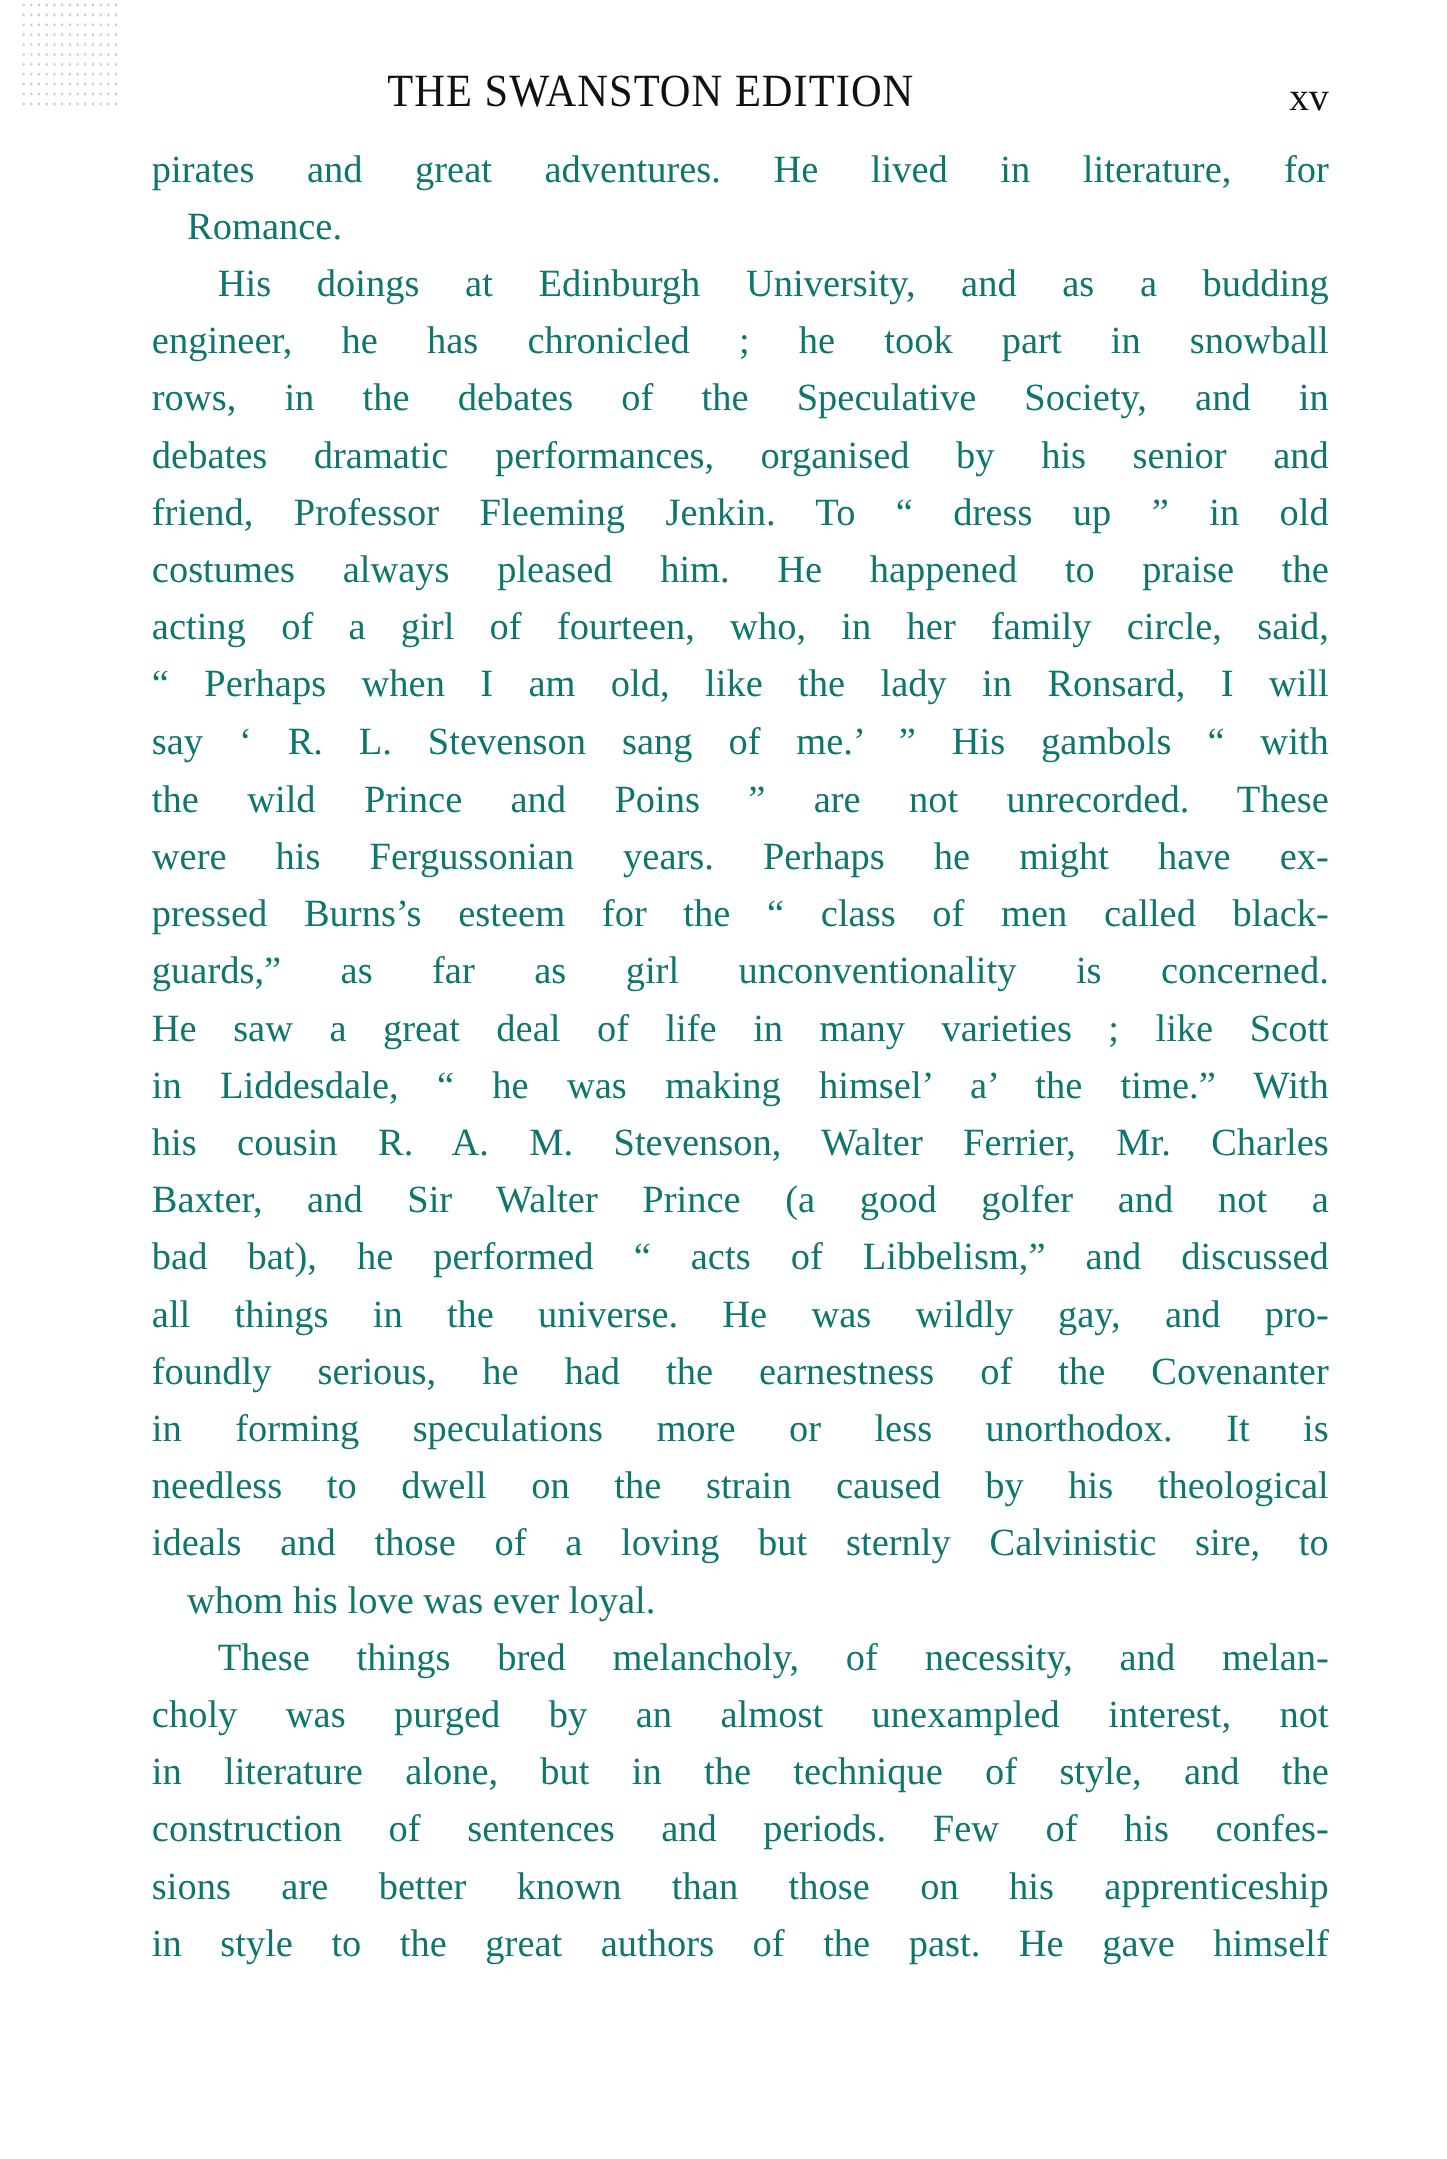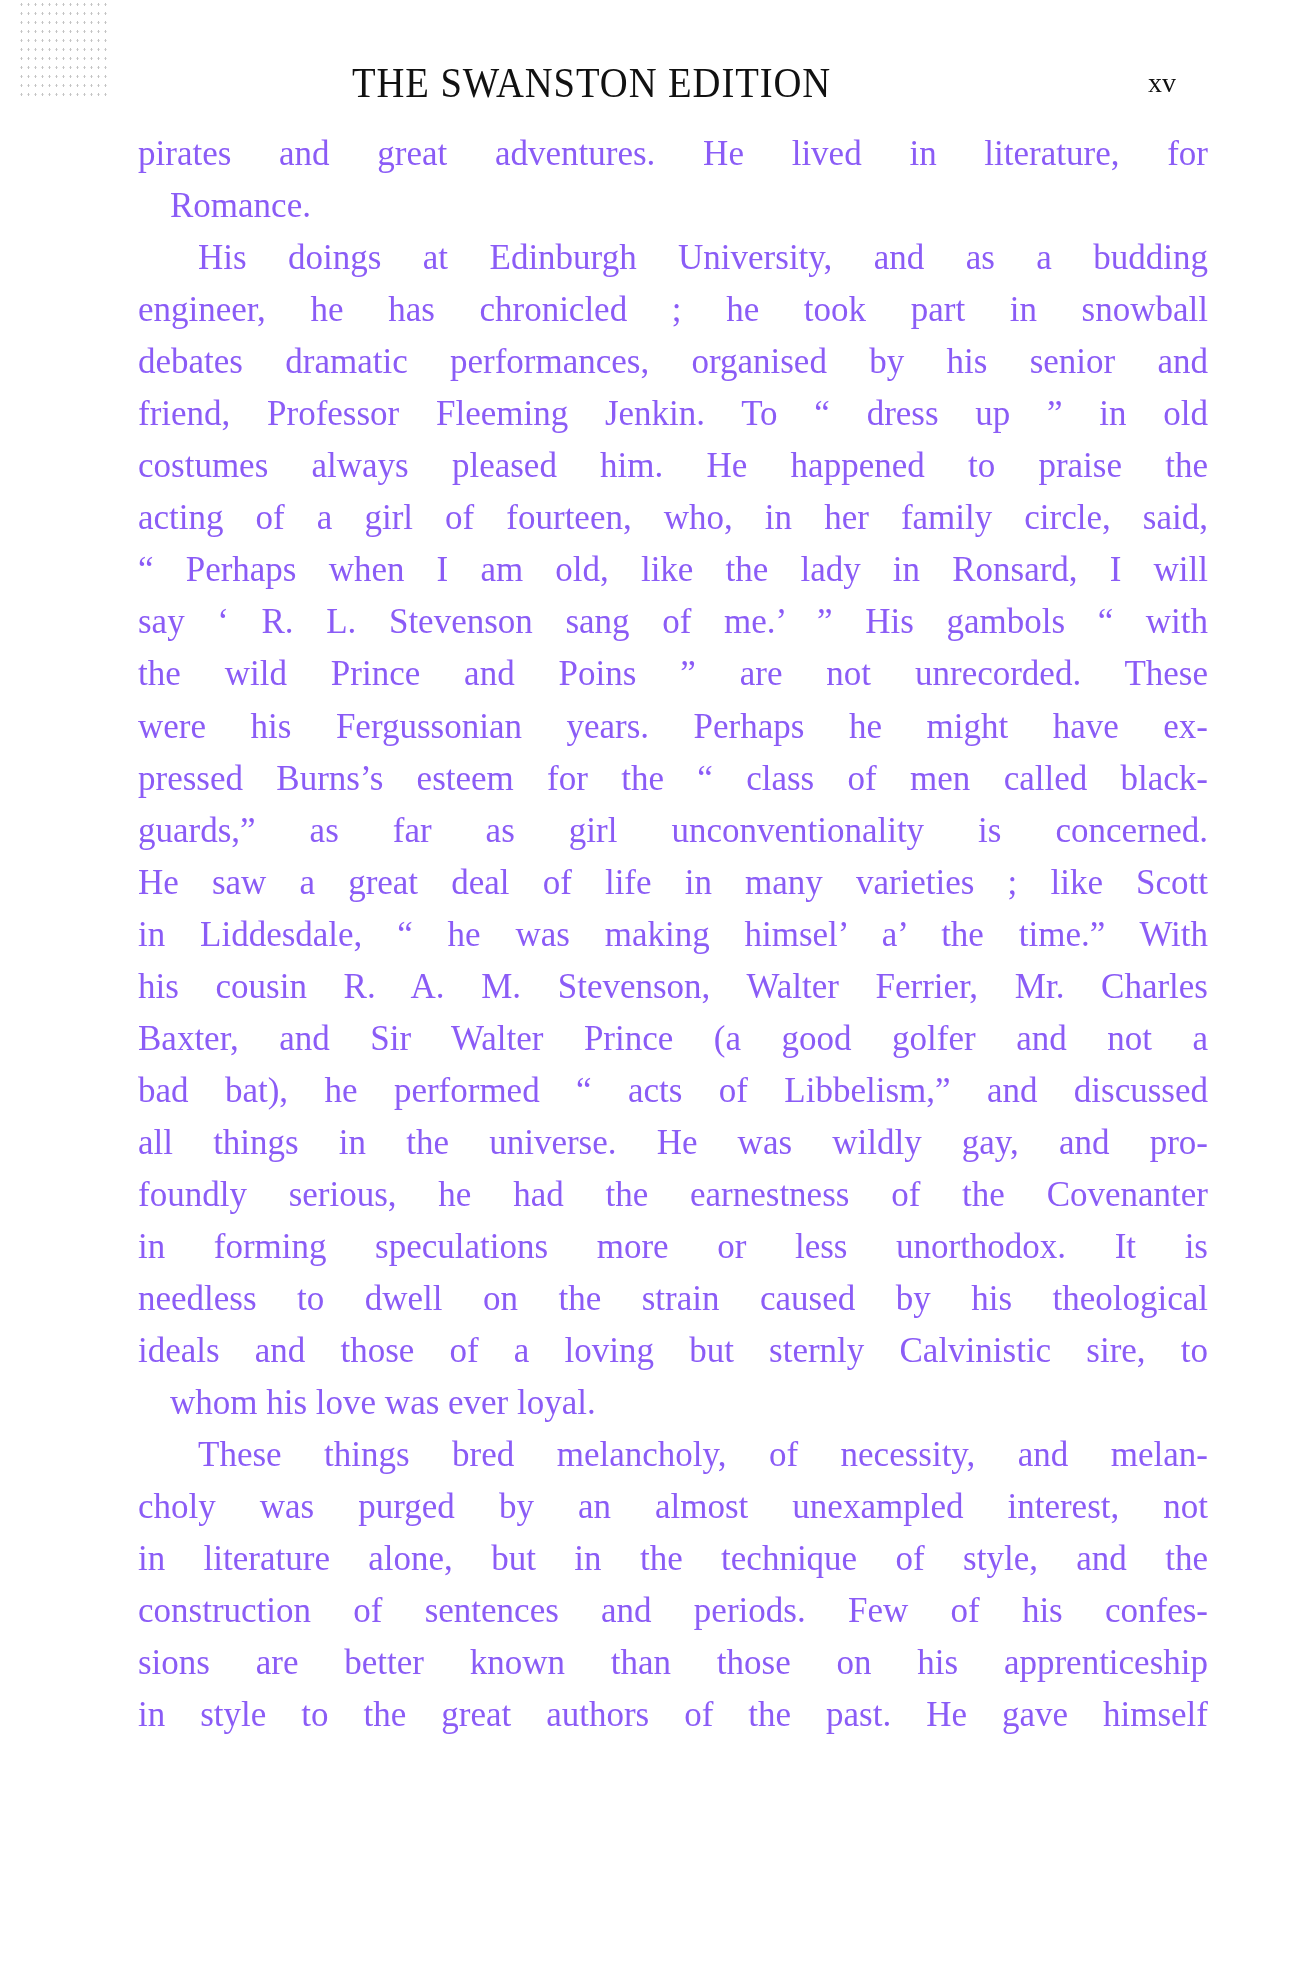--- a/index.html
+++ b/index.html
@@ -5,23 +5,23 @@
   html, body { margin: 0; padding: 0; background: #ffffff; }
   body { width: 1315px; height: 1963px; position: relative; overflow: hidden; }
   .page { position: absolute; left: 0; top: 0; width: 1218px; height: 1963px; background: #ffffff; }
   .speckle { position: absolute; left: 18px; top: 0; width: 90px; height: 100px;
     background-image: radial-gradient(#555 0.8px, transparent 1.2px);
     background-size: 7px 9px; opacity: 0.35; }
   .running-head { position: absolute; top: 55px; left: 0; width: 1315px; height: 60px;
     font-family: "Liberation Serif", "DejaVu Serif", serif; color: #111; }
   .running-head .title { position: absolute; left: 352px; top: 4px; font-size: 42px;
     letter-spacing: 1px; transform: scaleX(0.92); transform-origin: left top; white-space: nowrap; }
-  .running-head .folio { position: absolute; left: 1148px; top: 12px; font-size: 28px; white-space: nowrap; }
+  .running-head .folio { position: absolute; left: 1172px; top: 12px; font-size: 36px; white-space: nowrap; }
   .body-text { position: absolute; left: 138px; top: 128px; width: 1070px;
-    font-family: "Liberation Serif", "DejaVu Serif", serif; font-size: 35px; color: #8b5cf6; }
+    font-family: "Liberation Serif", "DejaVu Serif", serif; font-size: 35px; color: #0f766e; }
   .line { height: 52.05px; line-height: 52px; white-space: nowrap; text-align: justify;
     text-align-last: justify; transform-origin: left center; }
   .line.last { text-align-last: left; margin-left: 32px; }
   .line.indent { padding-left: 60px; }
 </style>
 </head>
 <body>
 
 <div class="page">
   <div class="speckle"></div>
@@ -29,20 +29,21 @@
   <div class="running-head">
     <span class="title">THE SWANSTON EDITION</span>
     <span class="folio">xv</span>
   </div>
 
   <div class="body-text" id="body-text">
       <div class="line">pirates and great adventures.  He lived in literature, for</div>
       <div class="line last">Romance.</div>
       <div class="line indent">His doings at Edinburgh University, and as a budding</div>
       <div class="line">engineer, he has chronicled ;  he took part in snowball</div>
+      <div class="line">rows, in the debates of the Speculative Society, and in</div>
       <div class="line">debates dramatic performances, organised by his senior and</div>
       <div class="line">friend, Professor Fleeming Jenkin.  To “ dress up ” in old</div>
       <div class="line">costumes always pleased him.  He happened to praise the</div>
       <div class="line">acting of a girl of fourteen, who, in her family circle, said,</div>
       <div class="line">“ Perhaps when I am old, like the lady in Ronsard, I will</div>
       <div class="line">say ‘ R. L. Stevenson sang of me.’ ”  His gambols “ with</div>
       <div class="line">the wild Prince and Poins ” are not unrecorded.  These</div>
       <div class="line">were his Fergussonian years.  Perhaps he might have ex-</div>
       <div class="line">pressed Burns’s esteem for the “ class of men called black-</div>
       <div class="line">guards,” as far as girl unconventionality is concerned.</div>

